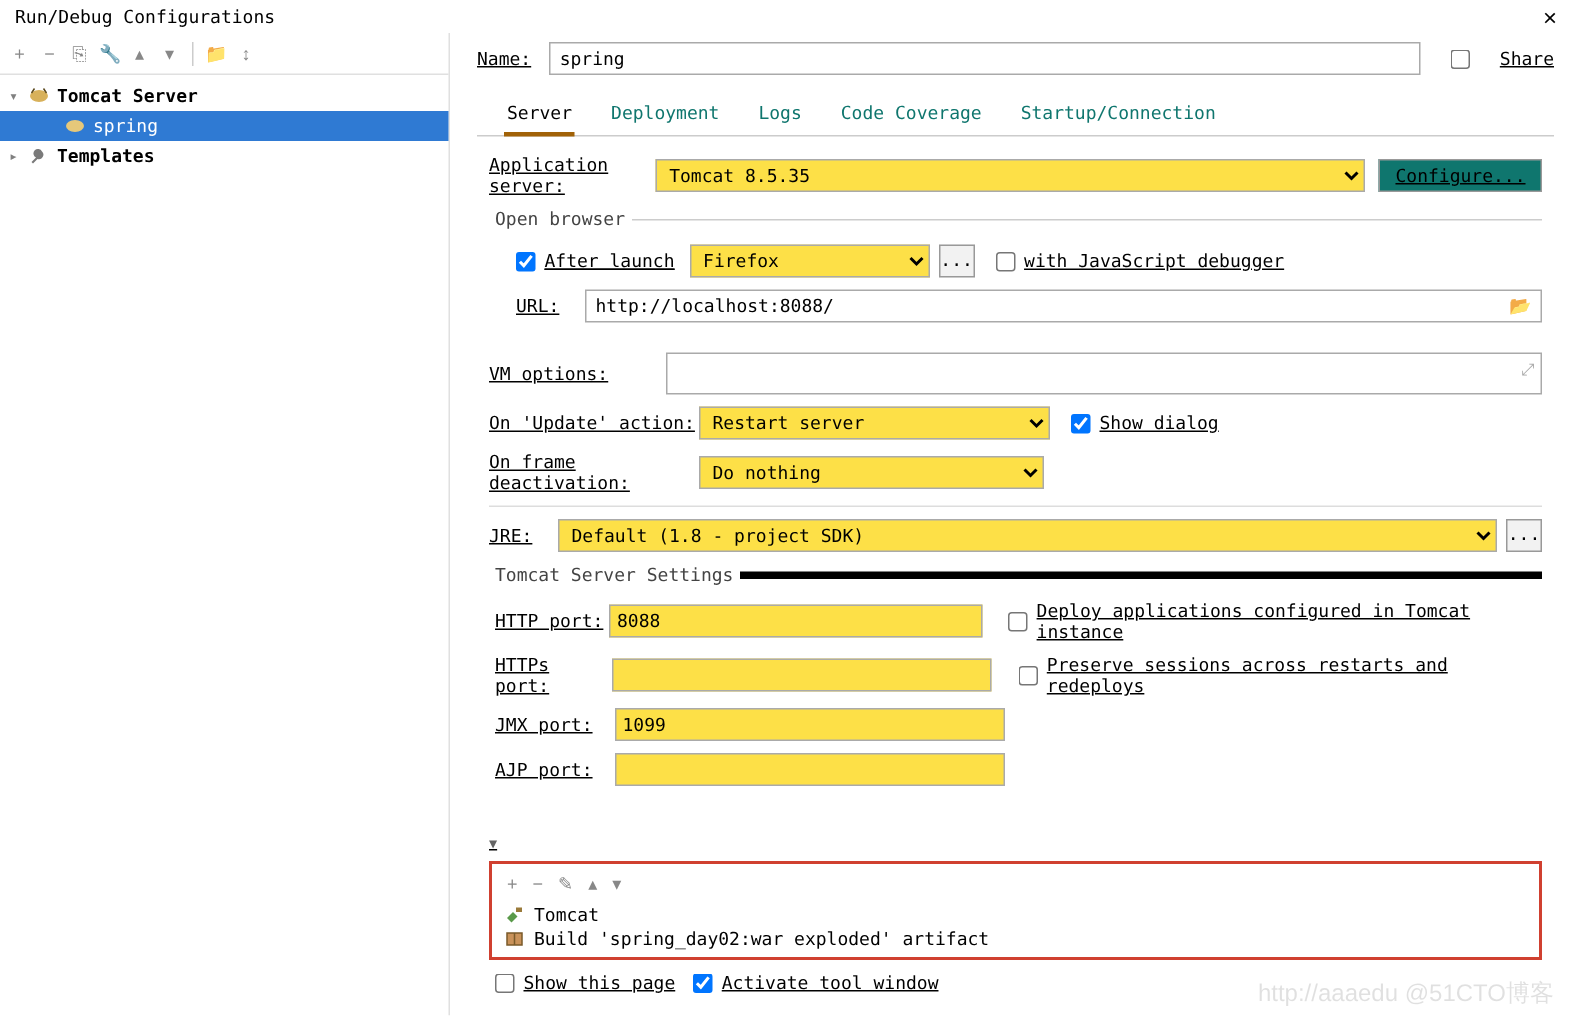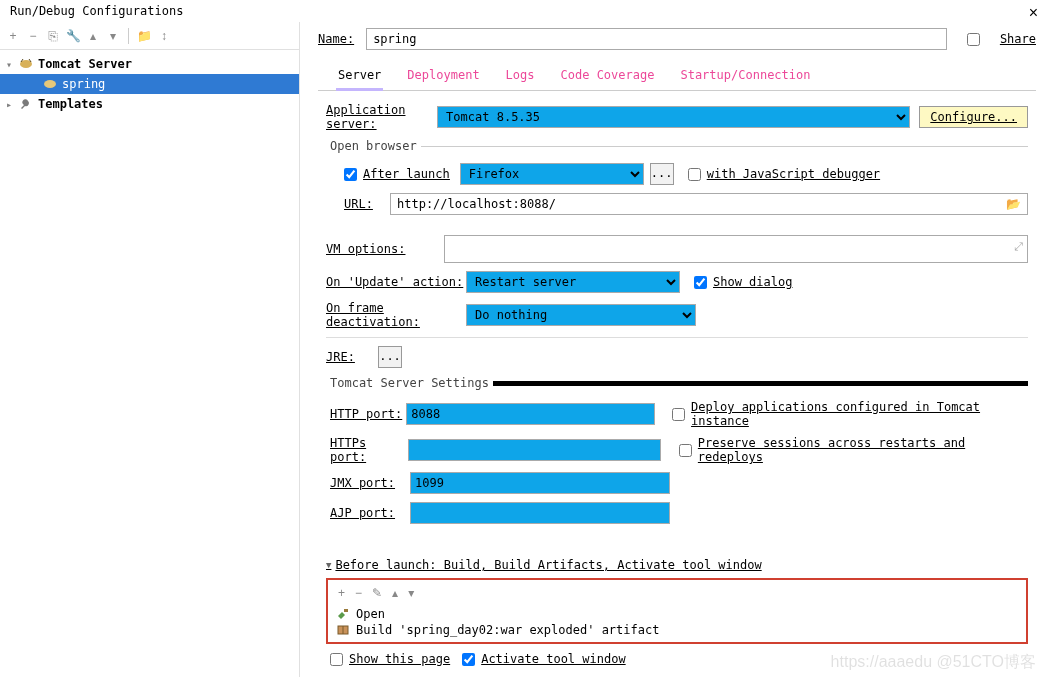--- a/index.html
+++ b/index.html
@@ -18,29 +18,29 @@
 .tree-row.lvl2 { padding-left: 42px; }
 .tree-row.lvl1b { padding-left: 6px; }
 .tree-row.selected { background: #2f7ad3; color: #fff; }
 .tree-row .arrow { width: 12px; color: #808080; font-size: 10px; }
 .tree-row .icon { width: 16px; height: 14px; margin-right: 4px; display: flex; align-items: center; justify-content: center; }
 .content { flex: 1; padding: 6px 10px 6px 18px; overflow: hidden; }
 .name-row { display: flex; align-items: center; gap: 12px; margin-bottom: 10px; }
 .name-row input { flex: 1; border: 1px solid #aaa; padding: 3px 6px; font-family: inherit; font-size: 12px; }
 .name-row .share { display: flex; align-items: center; gap: 20px; margin-left: 8px; text-decoration: underline; }
 .tabs { display: flex; gap: 22px; padding: 4px 18px 0 18px; border-bottom: 1px solid #ccc; margin-bottom: 12px; }
-.tab { padding: 4px 2px 6px 2px; cursor: pointer; color: #ec4899; }
-.tab.active { color: #000; border-bottom: 3px solid #c4b5fd; margin-bottom: -1px; }
+.tab { padding: 4px 2px 6px 2px; cursor: pointer; color: #0f766e; }
+.tab.active { color: #000; border-bottom: 3px solid #a16207; margin-bottom: -1px; }
 .panel { padding: 0 8px; }
 .row { display: flex; align-items: center; margin-bottom: 8px; }
 .row .lbl { width: 120px; text-decoration: underline; }
 .row .lbl-no-u { width: 120px; }
 .row .indent { margin-left: 18px; text-decoration: underline; }
-select, input[type="text"].field { border: 1px solid #aaa; padding: 2px 4px; font-family: inherit; font-size: 12px; height: 22px; background: #0ea5e9; }
-.btn { border: 1px solid #999; background: #fef9c3; padding: 2px 10px; font-family: inherit; font-size: 12px; height: 22px; text-decoration: underline; cursor: pointer; }
+select, input[type="text"].field { border: 1px solid #aaa; padding: 2px 4px; font-family: inherit; font-size: 12px; height: 22px; background: #fde047; }
+.btn { border: 1px solid #999; background: #0f766e; padding: 2px 10px; font-family: inherit; font-size: 12px; height: 22px; text-decoration: underline; cursor: pointer; }
 .btn-small { border: 1px solid #999; background: #f2f2f2; width: 24px; height: 22px; text-align: center; line-height: 18px; cursor: pointer; }
 .chk { display: flex; align-items: center; gap: 6px; }
 .chk input { width: 13px; height: 13px; }
 .chk .u { text-decoration: underline; }
 fieldset { border: 1px solid #ccc; border-left: none; border-right: none; border-bottom: none; padding: 10px 0 6px 0; margin-bottom: 6px; }
 legend { padding: 0 4px; color: #444; }
 .url-input { flex: 1; border: 1px solid #aaa; padding: 3px 6px; font-family: inherit; height: 22px; display: flex; align-items: center; justify-content: center; }
 .url-input .folder { margin-left: auto; color: #b0b0b0; }
 .vm-input { flex: 1; height: 28px; border: 1px solid #aaa; position: relative; }
 .vm-input .expand { position: absolute; right: 4px; top: 4px; color: #aaa; font-size: 11px; }
@@ -138,21 +138,21 @@
       </div>
 
       <fieldset>
         <legend>Open browser</legend>
         <div class="row">
           <label class="chk indent">
             <input type="checkbox" checked="" style="">
             <span class="u">After launch</span>
           </label>
           <span style="width:10px"></span>
-          <select style="width:184px">
+          <select style="width:160px">
             <option>Firefox</option>
           </select>
           <span style="width:6px"></span>
           <div class="btn-small">...</div>
           <span style="width:14px"></span>
           <label class="chk">
             <input type="checkbox" style="">
             <span class="u">with JavaScript debugger</span>
           </label>
         </div>
@@ -167,37 +167,38 @@
 
       <div class="row">
         <span class="lbl" style="text-decoration:underline;width:118px">VM options:</span>
         <div class="vm-input">
           <span class="expand">⤢</span>
         </div>
       </div>
 
       <div class="row">
         <span class="lbl-no-u" style="width:140px;text-decoration:underline">On 'Update' action:</span>
-        <select style="width:214px"><option>Restart server</option></select>
+        <select style="width:234px"><option>Restart server</option></select>
         <span style="width:14px"></span>
         <label class="chk">
           <input type="checkbox" checked="" style="">
           <span class="u">Show dialog</span>
         </label>
       </div>
 
       <div class="row">
         <span class="lbl-no-u" style="width:140px;text-decoration:underline">On frame deactivation:</span>
         <select style="width:230px"><option>Do nothing</option></select>
       </div>
 
       <div class="hr"></div>
 
       <div class="row jre-row">
         <span class="lbl" style="width:46px">JRE:</span>
+        <select><option style="color:#888">Default (1.8 - project SDK)</option></select>
         <span style="width:6px"></span>
         <div class="btn-small">...</div>
       </div>
 
       <fieldset style="border-top:5px solid #000000;margin-top:6px">
         <legend>Tomcat Server Settings</legend>
         <div class="row">
           <span class="port-lbl">HTTP port:</span>
           <input type="text" class="field port-input" value="8088" style="">
           <span style="width:18px"></span>
@@ -221,38 +222,37 @@
         </div>
         <div class="row">
           <span class="port-lbl">AJP port:</span>
           <input type="text" class="field port-input" value="" style="">
         </div>
       </fieldset>
 
       <div class="before-launch">
         <div class="hdr">
           <span class="arrow">▼</span>
-          <span>Before launch: Build, Build Artifacts, Activate tool window</span>
         </div>
         <div class="bl-box">
           <div class="bl-toolbar">
             <span>+</span>
             <span>−</span>
             <span>✎</span>
             <span>▴</span>
             <span>▾</span>
           </div>
           <div class="bl-item">
             <span class="bi-icon">
                 <svg width="12" height="12">
                   <path d="M1 8 L5 4 L8 7 L4 11 Z" fill="#5a9a4a"></path>
                   <rect x="7" y="1" width="4" height="3" fill="#9a7a3a"></rect>
                 </svg>
               </span>
-            <span>Open</span>
+            <span>Tomcat</span>
           </div>
           <div class="bl-item">
             <span class="bi-icon">
                 <svg width="12" height="12">
                   <rect x="1" y="2" width="10" height="8" fill="#c9925a" stroke="#7a5a2a"></rect>
                   <line x1="6" y1="2" x2="6" y2="10" stroke="#7a5a2a"></line>
                 </svg>
               </span>
             <span>Build 'spring_day02:war exploded' artifact</span>
           </div>
@@ -265,13 +265,13 @@
           <label class="chk">
             <input type="checkbox" checked="" style="">
             <span class="u">Activate tool window</span>
           </label>
         </div>
       </div>
     </div>
   </div>
 </div>
 
-<div class="watermark">https://aaaedu @51CTO博客</div>
+<div class="watermark">http://aaaedu @51CTO博客</div>
 
 </body></html>

